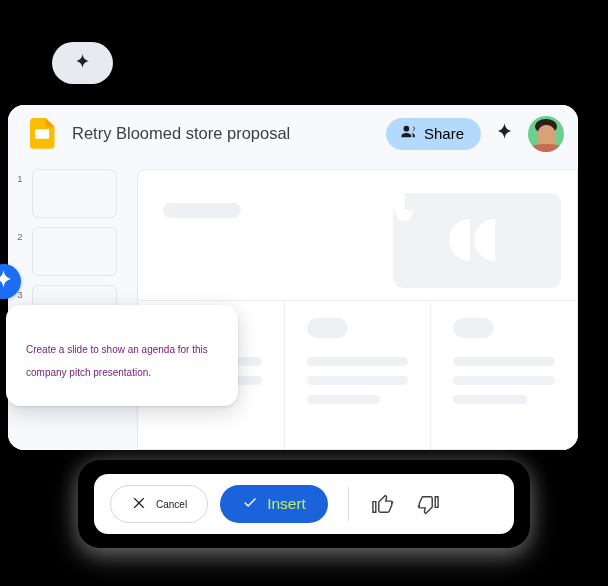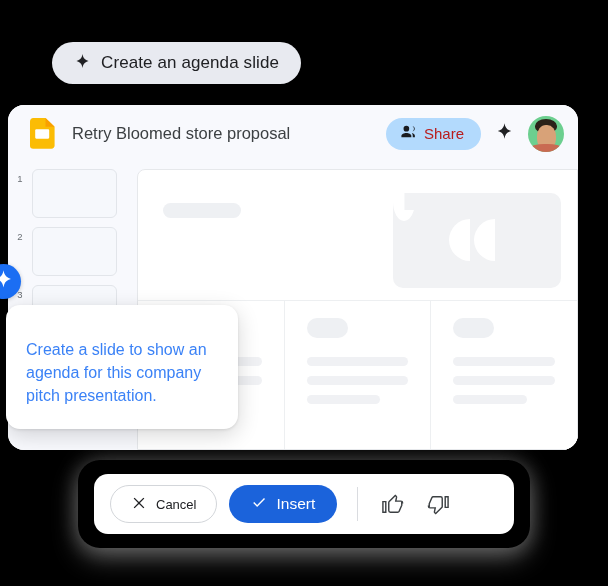--- a/index.html
+++ b/index.html
@@ -38,21 +38,21 @@
   .slides-icon { width: 25px; height: 31px; position: relative; flex: 0 0 auto; }
   .doc-title {
     margin-left: 17px; font-size: 16.5px; color: #3c4043; white-space: nowrap;
   }
   .header-right { margin-left: auto; display: flex; align-items: center; gap: 14px; }
   .share-btn {
     display: flex; align-items: center; gap: 7px;
     background: #b3dafd; border-radius: 18px;
     height: 32px; padding: 0 17px 0 14px;
   }
-  .share-btn .label { font-size: 15px; color: #b91c1c; }
+  .share-btn .label { font-size: 15px; color: #000000; }
   .avatar {
     width: 29px; height: 29px; border-radius: 50%;
     background: #6ccf8f; position: relative; overflow: hidden; flex: 0 0 auto;
   }
   .avatar.big { width: 36px; height: 36px; }
   .avatar .hair {
     position: absolute; left: 19%; top: 10%; width: 62%; height: 40%;
     background: #2b2118; border-radius: 50% 50% 42% 42%;
   }
   .avatar .face {
@@ -125,59 +125,58 @@
   }
 
   
   .prompt-card {
     position: absolute; left: 6px; top: 305px;
     width: 232px; padding: 18px 20px 22px 20px;
     background: #ffffff; border-radius: 14px;
     box-shadow: 0 6px 22px rgba(0,0,0,.16), 0 1px 3px rgba(0,0,0,.10);
   }
   .prompt-card .text {
-    margin-top: 15px; font-size: 16px; line-height: 23px; color: #3b82f6;
+    margin-top: 15px; font-size: 10px; line-height: 23px; color: #701a75;
   }
 
   
   .action-shadow {
     position: absolute; left: 78px; top: 460px;
     width: 452px; height: 88px; border-radius: 22px;
     box-shadow: 0 10px 26px rgba(255,255,255,.30), 0 0 22px rgba(255,255,255,.22);
   }
   .action-bar {
     position: absolute; left: 94px; top: 474px;
     width: 420px; height: 60px; background: #ffffff; border-radius: 14px;
     display: flex; align-items: center; padding: 0 16px; gap: 12px;
   }
   .btn-outline {
     display: flex; align-items: center; gap: 9px; height: 38px;
     padding: 0 20px; border: 1px solid #d3d6da; border-radius: 19px;
-    font-size: 13px; color: #202124; background: #fff; white-space: nowrap;
+    font-size: 10px; color: #202124; background: #fff; white-space: nowrap;
   }
   .btn-primary {
     display: flex; align-items: center; gap: 9px; height: 38px;
     padding: 0 22px; border-radius: 19px; background: #1b63db;
-    font-size: 15.5px; color: #ffffff; white-space: nowrap;
+    font-size: 15.5px; color: #bef264; white-space: nowrap;
   }
   .divider { width: 1px; height: 34px; background: #dadce0; margin: 0 5px 0 8px; }
   .icon-btn { width: 34px; height: 34px; display: flex; align-items: center; justify-content: center; }
 </style>
 </head>
 <body>
 
 <div class="stage">
 
   <div class="prompt-chip">
     <span class="spark">
       <svg width="17" height="17" viewBox="0 0 24 24" aria-hidden="true">
         <path d="M12 1.5c.7 4.4 2.4 7.4 5.9 8.8l2.6 1-2.6 1c-3.5 1.4-5.2 4.4-5.9 8.8-.7-4.4-2.4-7.4-5.9-8.8l-2.6-1 2.6-1C9.6 8.9 11.3 5.9 12 1.5z" fill="#202124"></path>
       </svg>
     </span>
-    <span class="label">Create an agenda slide</span>
   </div>
 
   <div class="app-window">
 
     <div class="app-header">
       <span class="slides-icon">
         <svg width="25" height="31" viewBox="0 0 25 31" aria-hidden="true">
           <path d="M3.2 0h12.3L24.6 8.8V27.6c0 1.8-1.4 3.2-3.2 3.2H3.2A3.2 3.2 0 0 1 0 27.6V3.2C0 1.4 1.4 0 3.2 0z" fill="#fbbc04"></path>
           <path d="M15.5 0 24.6 8.8h-9.1V0z" fill="#f9a000"></path>
           <rect x="5.2" y="11.3" width="14" height="9.4" rx="1.1" fill="#ffffff"></rect>

